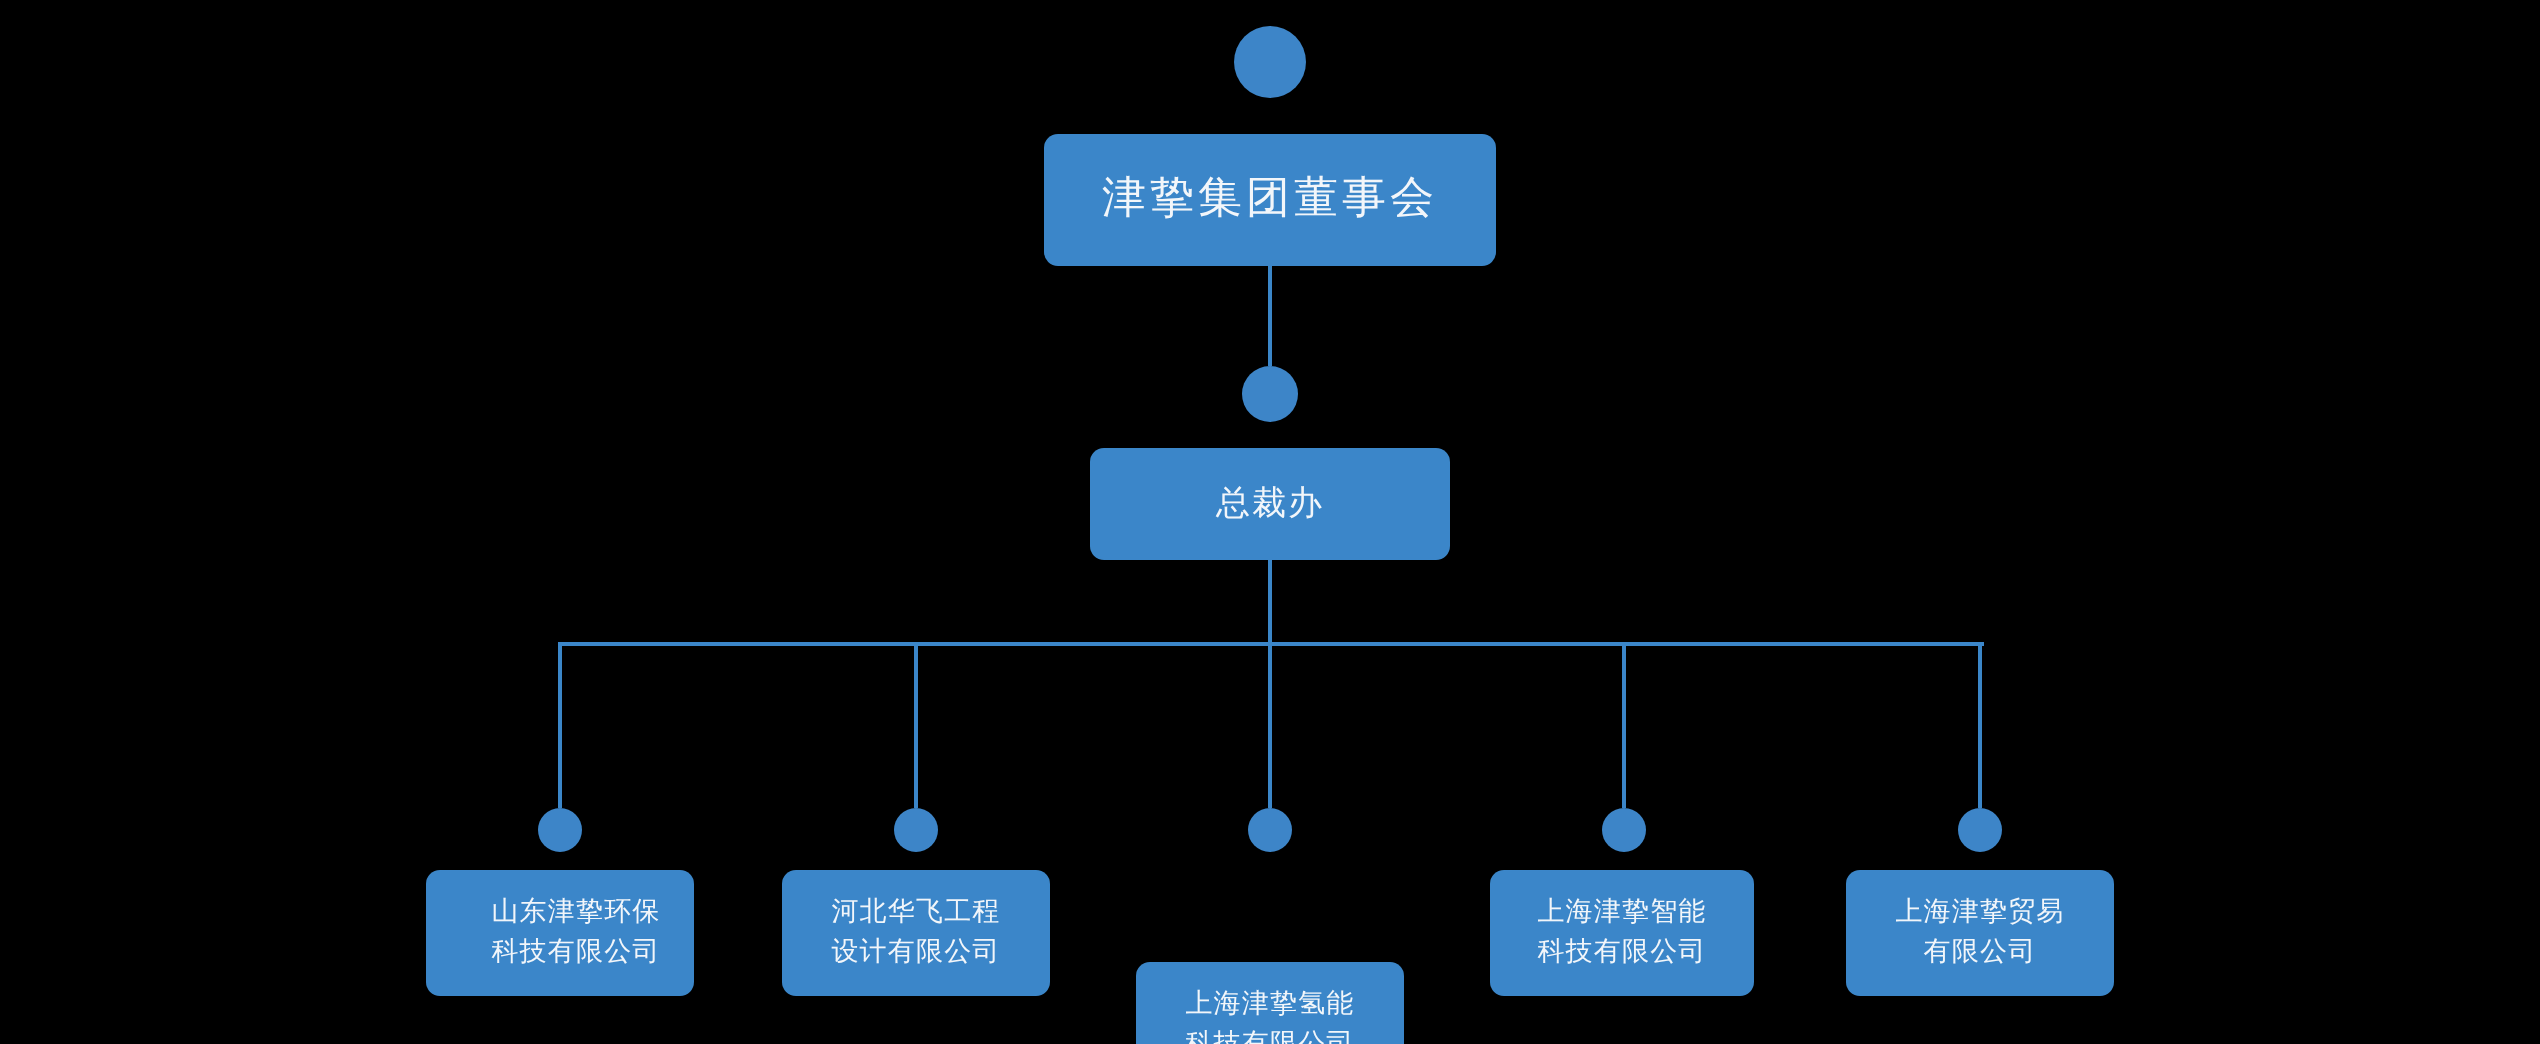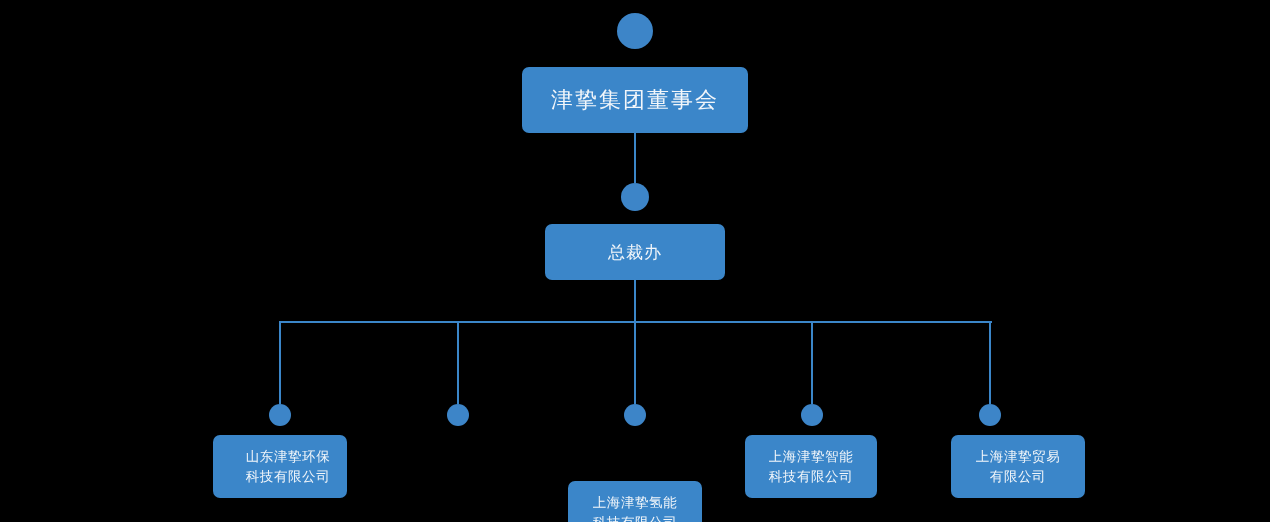--- a/index.html
+++ b/index.html
@@ -79,26 +79,28 @@
   <div class="node-box root" style="left:522px; top:67px; width:226px; height:66px;">津挚集团董事会</div>
 
   <div class="node-dot" style="left:621px; top:183px; width:28px; height:28px;"></div>
   <div class="node-box mid" style="left:545px; top:224px; width:180px; height:56px;">总裁办</div>
 
   <div class="node-dot" style="left:269px; top:404px; width:22px; height:22px;"></div>
   <div class="node-box leaf" style="left:213px; top:435px; width:134px; height:63px;padding-left:16px;">山东津挚环保
 科技有限公司</div>
 
   <div class="node-dot" style="left:447px; top:404px; width:22px; height:22px;"></div>
+  <div class="node-box leaf" style="left:391px; top:435px; width:134px; height:63px;">河北华飞工程
+设计有限公司</div>
 
   <div class="node-dot" style="left:624px; top:404px; width:22px; height:22px;"></div>
   <div class="node-box leaf" style="left:568px; top:435px; width:134px; height:63px;margin-top:46px;">上海津挚氢能
 科技有限公司</div>
 
   <div class="node-dot" style="left:801px; top:404px; width:22px; height:22px;"></div>
   <div class="node-box leaf" style="left:745px; top:435px; width:132px; height:63px;">上海津挚智能
 科技有限公司</div>
 
   <div class="node-dot" style="left:979px; top:404px; width:22px; height:22px;"></div>
-  <div class="node-box leaf" style="left:923px; top:435px; width:134px; height:63px;margin-left:28px;">上海津挚贸易
+  <div class="node-box leaf" style="left:923px; top:435px; width:134px; height:63px;">上海津挚贸易
 有限公司</div>
 
 </div>
 
 </body></html>

